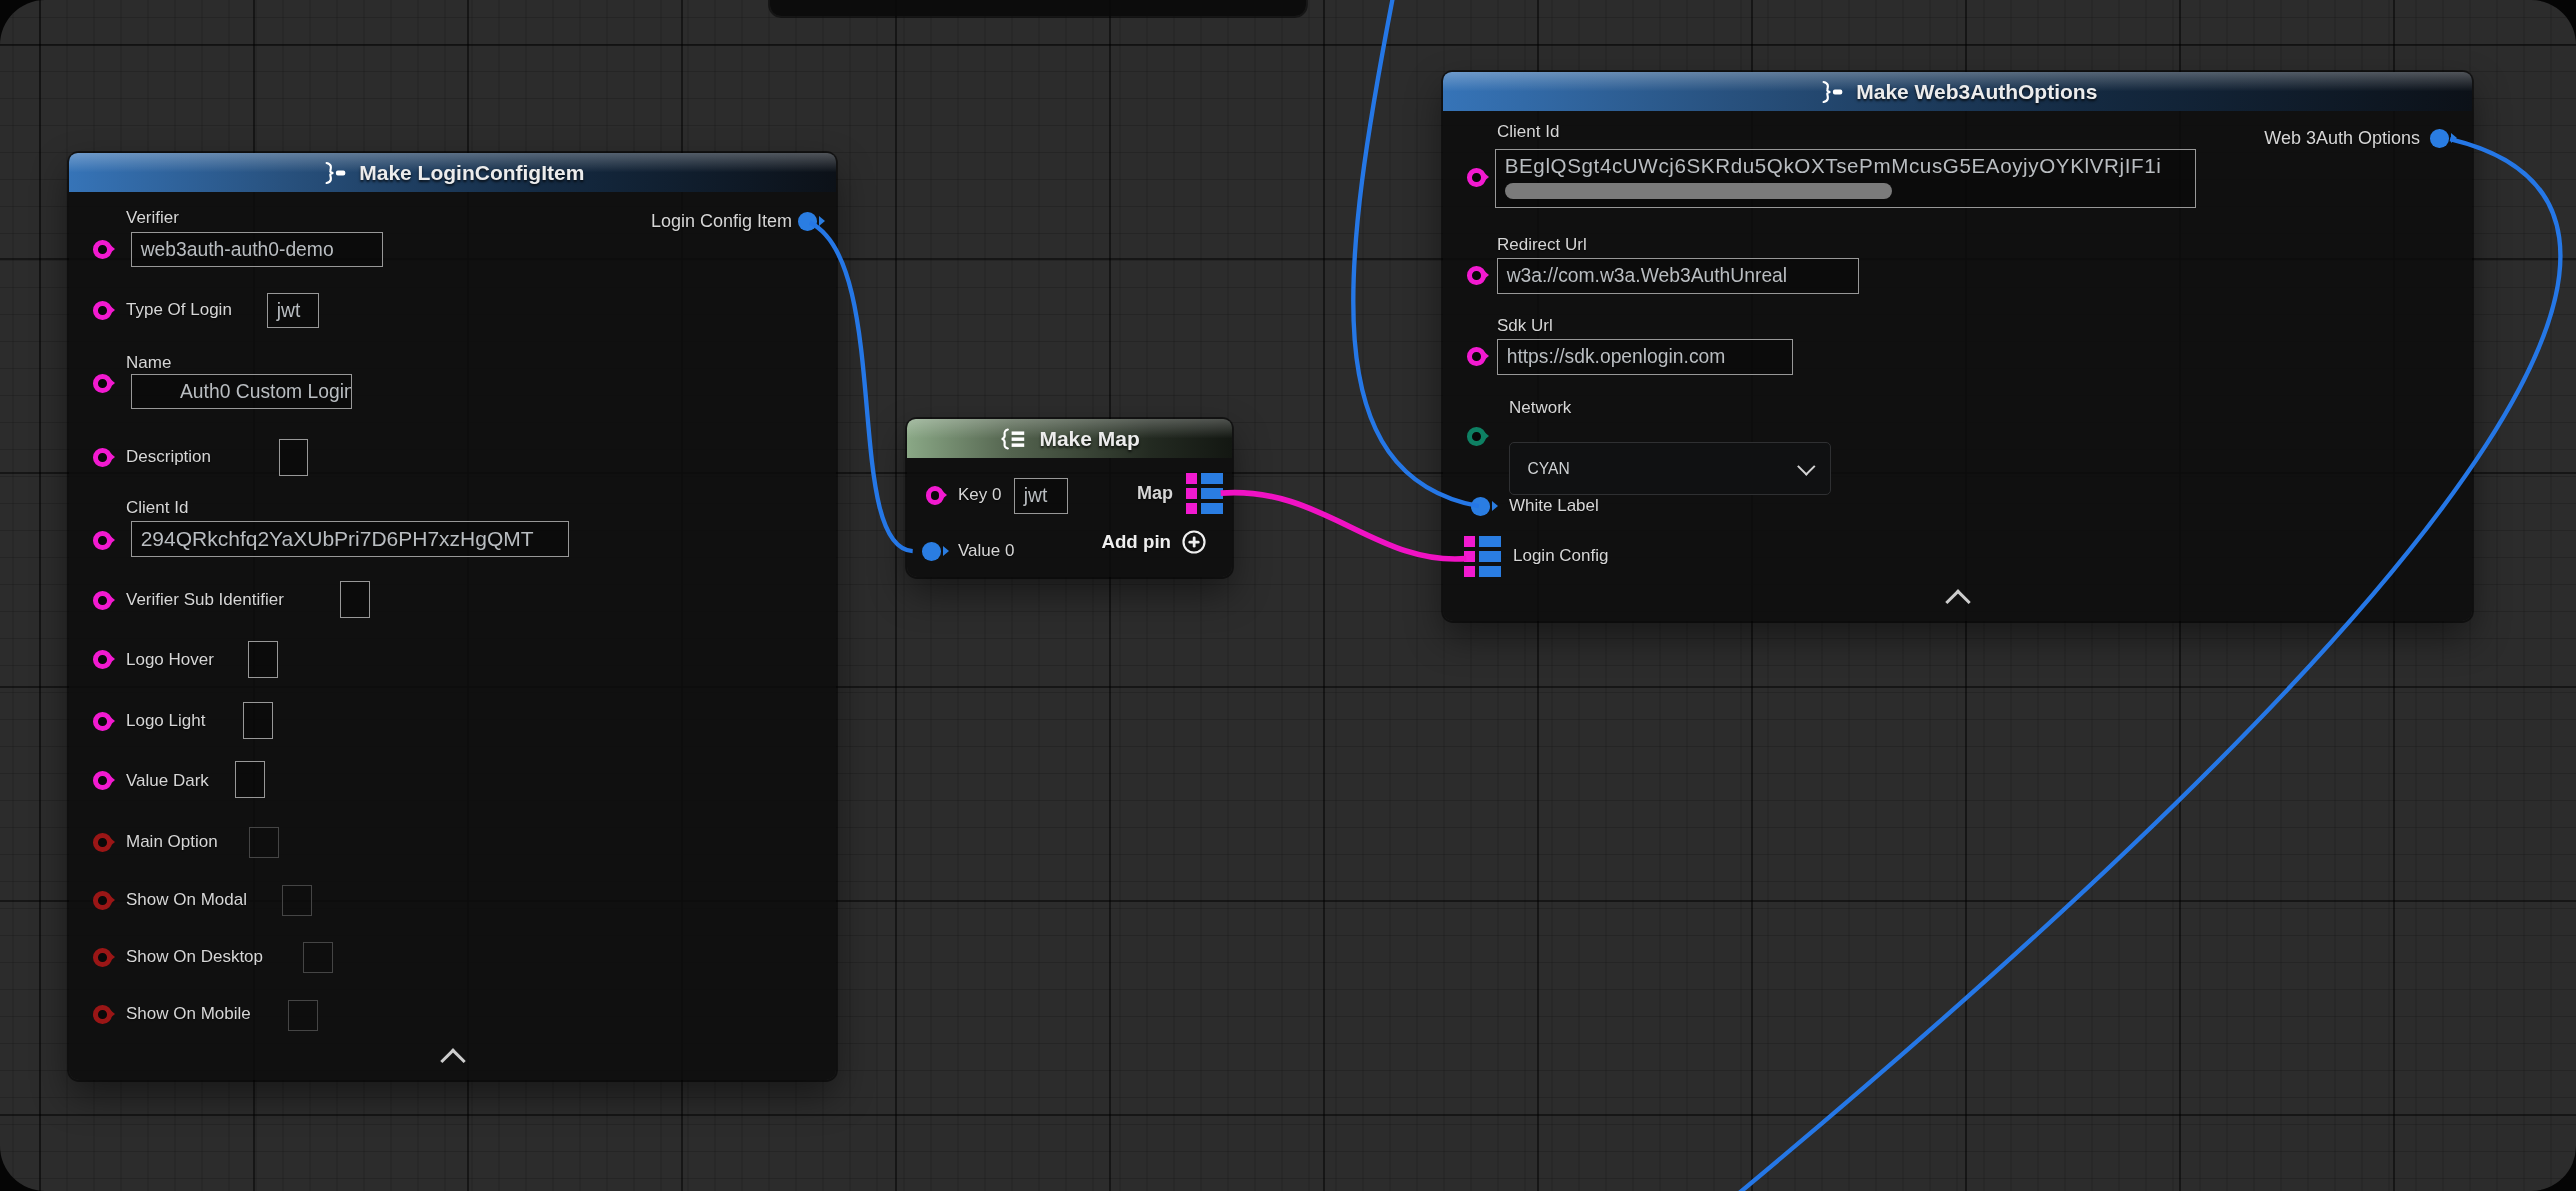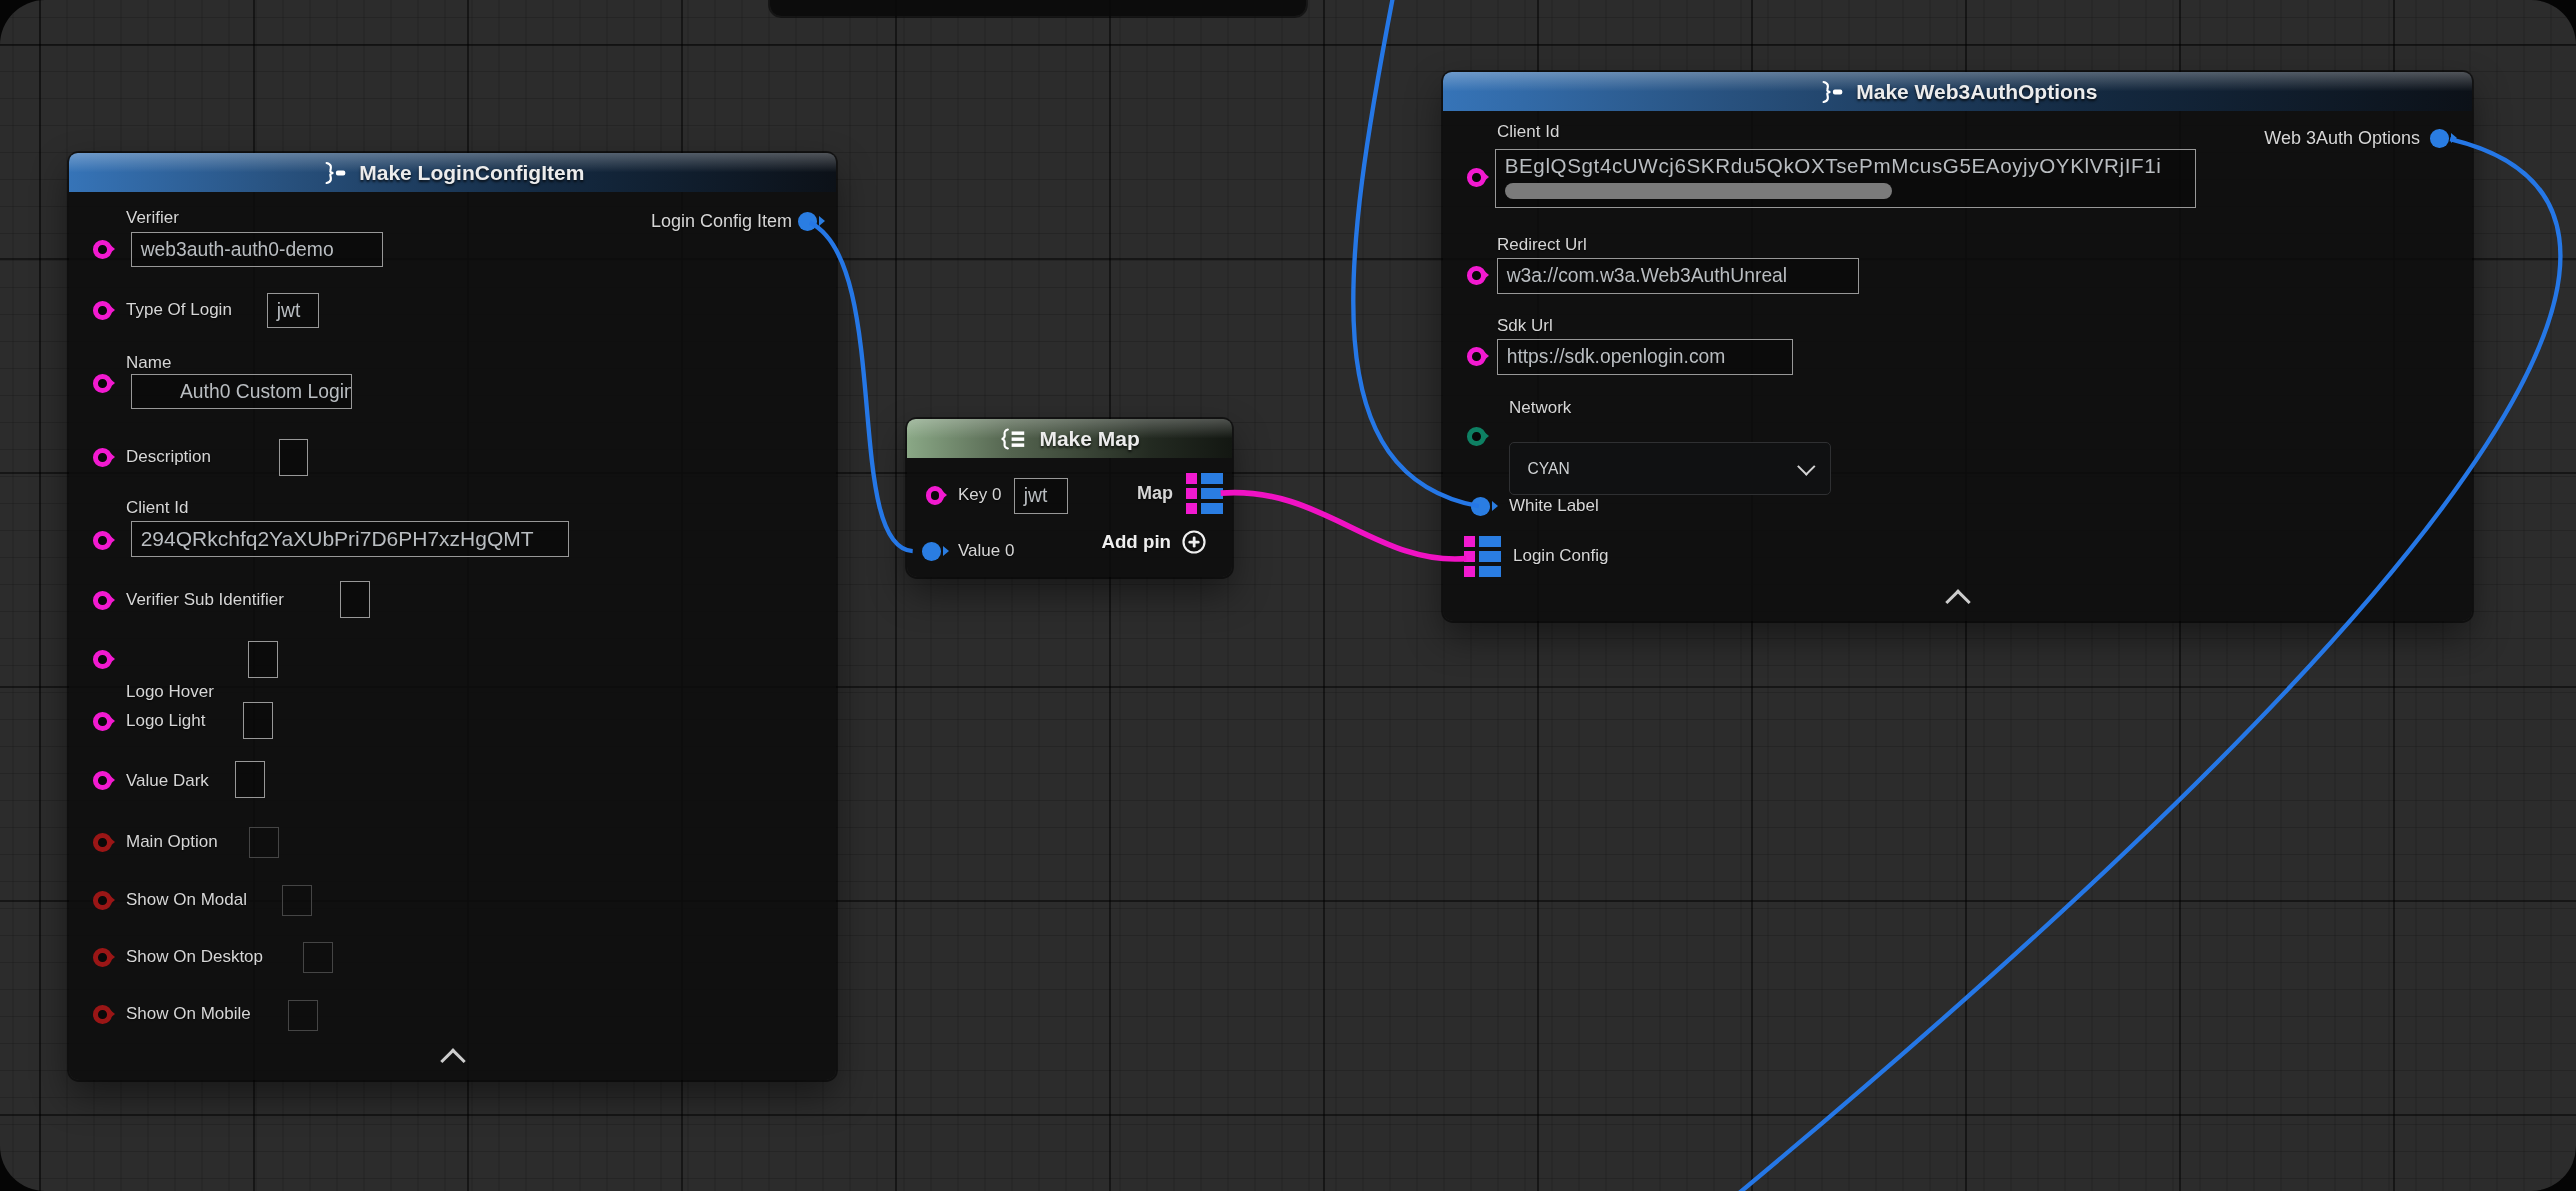--- a/index.html
+++ b/index.html
@@ -98,21 +98,21 @@
     <span class="pin hollow" style="--c:#f21ad0;left:24px;top:378px;"></span>
     <div class="tbox" style="left:62px;top:368px;width:438px;height:36px;font-size:21px;">
       <span>294QRkchfq2YaXUbPri7D6PH7xzHgQMT</span>
       </div>
 
     <span class="pin hollow" style="--c:#f21ad0;left:24px;top:438px;"></span>
     <div class="lbl sm" style="left:57px;top:436px;">Verifier Sub Identifier</div>
     <div class="tbox" style="left:271px;top:428px;width:30px;height:37px;"></div>
 
     <span class="pin hollow" style="--c:#f21ad0;left:24px;top:497px;"></span>
-    <div class="lbl sm" style="left:57px;top:496px;margin-top:32px;">Logo Hover</div>
+    <div class="lbl sm" style="left:57px;top:496px;">Logo Hover</div>
     <div class="tbox" style="left:179px;top:488px;width:30px;height:37px;"></div>
 
     <span class="pin hollow" style="--c:#f21ad0;left:24px;top:559px;"></span>
     <div class="lbl sm" style="left:57px;top:557px;">Logo Light</div>
     <div class="tbox" style="left:174px;top:549px;width:30px;height:37px;"></div>
 
     <span class="pin hollow" style="--c:#f21ad0;left:24px;top:618px;"></span>
     <div class="lbl sm" style="left:57px;top:617px;">Value Dark</div>
     <div class="tbox" style="left:166px;top:608px;width:30px;height:37px;"></div>
 

